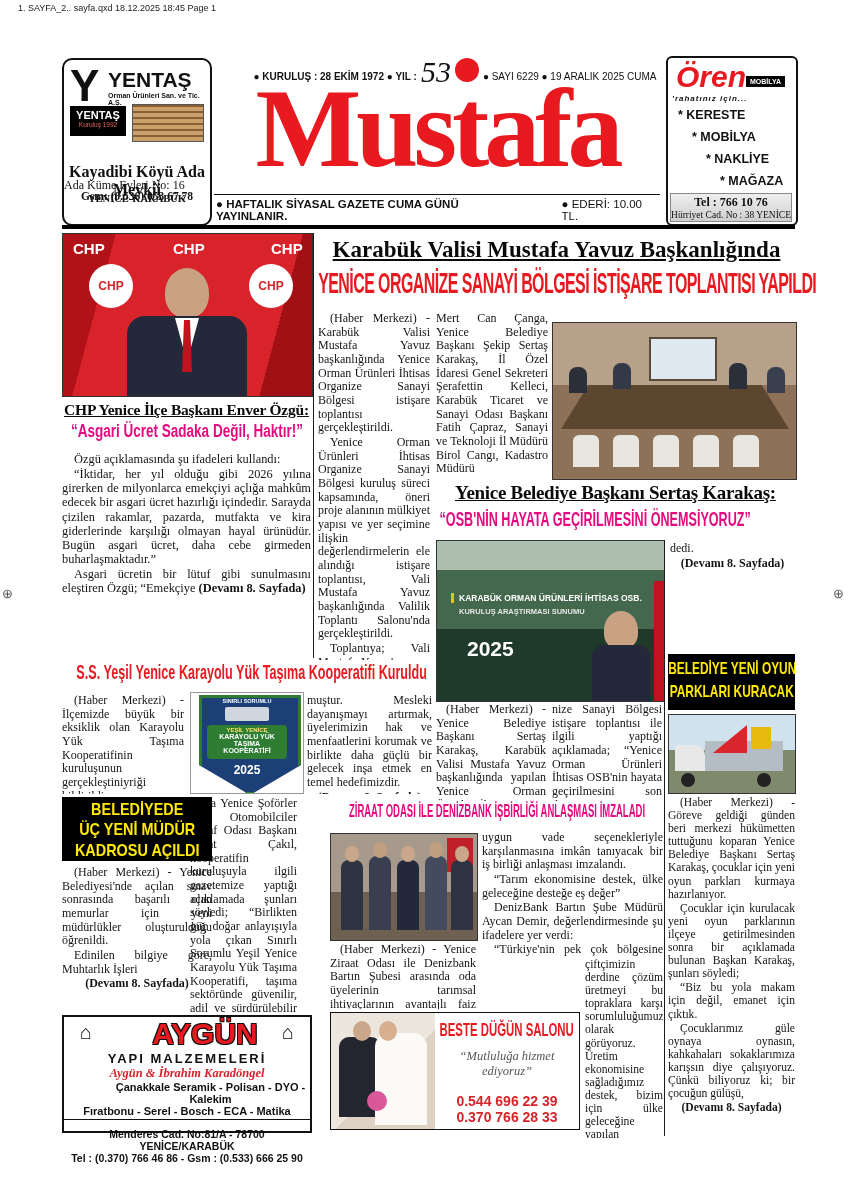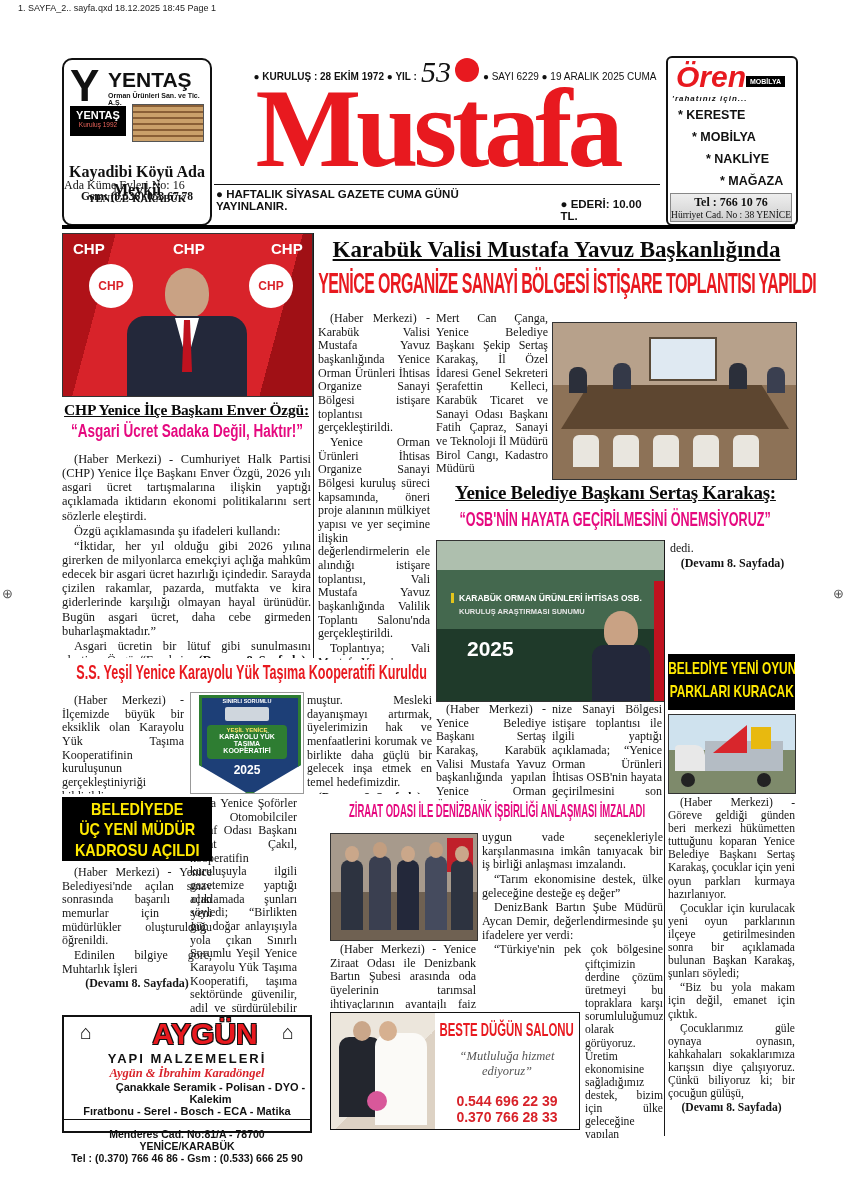--- a/index.html
+++ b/index.html
@@ -60,21 +60,21 @@
       <span style="font-size:10px;font-weight:bold;">● KURULUŞ : 28 EKİM 1972  ● YIL :</span>
       <span class="serif" style="font-size:30px;font-style:italic;line-height:.8;position:relative;top:2px;">53</span>
       <span style="width:24px;height:24px;border-radius:50%;background:#e8191f;display:inline-block;"></span>
       <span style="font-size:10px;font-weight:normal;">●  SAYI 6229 ● 19 ARALIK 2025 CUMA</span>
     </div>
     <div class="abs serif" style="left:0;top:14px;width:100%;text-align:center;font-size:112px;font-weight:bold;
          letter-spacing:-5px;color:#e8191f;line-height:1.05;">Mustafa</div>
     <div class="abs" style="left:0;bottom:0;width:100%;border-top:1.5px solid #111;display:flex;
          justify-content:space-between;padding:3px 2px 2px 2px;box-sizing:border-box;gap:40px;">
       <span style="font-size:11.5px;font-weight:bold;">● HAFTALIK SİYASAL GAZETE  CUMA GÜNÜ YAYINLANIR.</span>
-      <span style="font-size:11.5px;font-weight:bold;margin-top:10px;">● EDERİ: 10.00 TL.</span>
+      <span style="font-size:11.5px;font-weight:normal;">● EDERİ: 10.00 TL.</span>
     </div>
   </div>
 
   <div class="abs adborder" style="left:666px;top:56px;width:128px;height:166px;border-radius:6px;">
     <div class="abs" style="left:8px;top:2px;font-size:30px;font-weight:bold;font-style:italic;color:#e8191f;">Ören</div>
     <div class="abs" style="left:78px;top:18px;background:#000;color:#fff;font-size:7px;font-weight:bold;padding:2px 4px;">MOBİLYA</div>
     <div class="abs" style="left:4px;top:36px;font-size:8px;font-weight:bold;font-style:italic;letter-spacing:1px;">'rahatınız için...</div>
     <div class="abs" style="left:10px;top:50px;font-size:12.5px;font-weight:bold;">* KERESTE</div>
     <div class="abs" style="left:24px;top:72px;font-size:12.5px;font-weight:bold;">* MOBİLYA</div>
     <div class="abs" style="left:38px;top:94px;font-size:12.5px;font-weight:bold;">* NAKLİYE</div>
@@ -97,21 +97,20 @@
     <div class="abs" style="left:102px;top:34px;width:44px;height:50px;border-radius:50% 50% 45% 45%;background:#c9a284;"></div>
     <div class="abs" style="left:64px;top:82px;width:120px;height:80px;background:#23283a;border-radius:18px 18px 0 0;"></div>
     <div class="abs" style="left:112px;top:84px;width:24px;height:44px;background:#fff;clip-path:polygon(0 0,100% 0,50% 100%);"></div>
     <div class="abs" style="left:119px;top:86px;width:10px;height:52px;background:#c01а20;background:#c0121f;clip-path:polygon(20% 0,80% 0,100% 100%,0 100%);"></div>
   </div>
   <div class="abs kicker" style="left:62px;top:401px;width:249px;font-size:15.5px;letter-spacing:-0.2px;">CHP Yenice İlçe Başkanı Enver Özgü:</div>
   <div class="abs" style="left:62px;top:421px;width:249px;height:28px;overflow:visible;">
     <span class="hl cx75 magenta" style="font-size:18px;">“Asgari Ücret Sadaka Değil, Haktır!”</span>
   </div>
   <div class="abs body-text" style="left:62px;top:452px;width:249px;height:206px;font-size:12.4px;">
-    <p>(Haber Merkezi) - Cumhuriyet Halk Partisi (CHP) Yenice İlçe Başkanı Enver Özgü, 2026 yılı asgari ücret tartışmalarına ilişkin yaptığı açıklamada iktidarın ekonomi politikalarını sert sözlerle eleştirdi.</p>
     <p>Özgü açıklamasında şu ifadeleri kullandı:</p>
     <p>“İktidar, her yıl olduğu gibi 2026 yılına girerken de milyonlarca emekçiyi açlığa mahkûm edecek bir asgari ücret hazırlığı içindedir. Sarayda çizilen rakamlar, pazarda, mutfakta ve kira giderlerinde karşılığı olmayan hayal ürünüdür. Bugün asgari ücret, daha cebe girmeden buharlaşmaktadır.”</p>
     <p><span>Asgari ücretin bir lütuf gibi sunulmasını eleştiren Özgü; “Emekçiye</span>
       <b class="devam">(Devamı 8. Sayfada)</b></p>
   </div>
 
   <div class="vrule" style="left:313px;top:233px;height:425px;"></div>
 
   <div class="abs kicker" style="left:318px;top:237px;width:477px;font-size:23px;">Karabük Valisi Mustafa Yavuz Başkanlığında</div>
   <div class="abs" style="left:318px;top:267px;width:477px;height:40px;">
@@ -137,21 +136,21 @@
     <div class="abs" style="left:20px;top:112px;width:200px;height:34px;display:flex;gap:14px;">
       <div style="width:26px;height:32px;background:#e9e6df;border-radius:6px 6px 0 0;"></div>
       <div style="width:26px;height:32px;background:#e9e6df;border-radius:6px 6px 0 0;"></div>
       <div style="width:26px;height:32px;background:#e9e6df;border-radius:6px 6px 0 0;"></div>
       <div style="width:26px;height:32px;background:#e9e6df;border-radius:6px 6px 0 0;"></div>
       <div style="width:26px;height:32px;background:#e9e6df;border-radius:6px 6px 0 0;"></div>
     </div>
   </div>
 
   <div class="abs kicker" style="left:436px;top:482px;width:359px;font-size:19px;letter-spacing:-0.3px;">Yenice Belediye Başkanı Sertaş Karakaş:</div>
-  <div class="abs" style="left:436px;top:507px;width:359px;height:28px;">
+  <div class="abs" style="left:416px;top:507px;width:359px;height:28px;">
     <span class="hl cx60 magenta" style="font-size:21px;">“OSB'NİN HAYATA GEÇİRİLMESİNİ ÖNEMSİYORUZ”</span>
   </div>
   <div class="photo" style="left:436px;top:540px;width:227px;height:160px;background:linear-gradient(180deg,#aebfae 0 18%,#44684e 18% 55%,#1f3a2a 55% 100%);">
     <div class="abs" style="left:14px;top:52px;border-left:3px solid #e3c51c;padding-left:5px;color:#fff;font-size:8.5px;font-weight:bold;">KARABÜK ORMAN ÜRÜNLERİ İHTİSAS OSB.</div>
     <div class="abs" style="left:22px;top:66px;color:#e6e6e6;font-size:7.5px;font-weight:bold;">KURULUŞ ARAŞTIRMASI SUNUMU</div>
     <div class="abs" style="left:30px;top:96px;color:#fff;font-size:21px;font-weight:bold;">2025</div>
     <div class="abs" style="right:26px;top:70px;width:34px;height:38px;border-radius:50% 50% 40% 40%;background:#c9a284;"></div>
     <div class="abs" style="right:14px;top:104px;width:58px;height:56px;border-radius:12px 12px 0 0;background:#23283a;"></div>
     <div class="abs" style="right:0;top:40px;width:10px;height:120px;background:#c0121f;"></div>
   </div>

